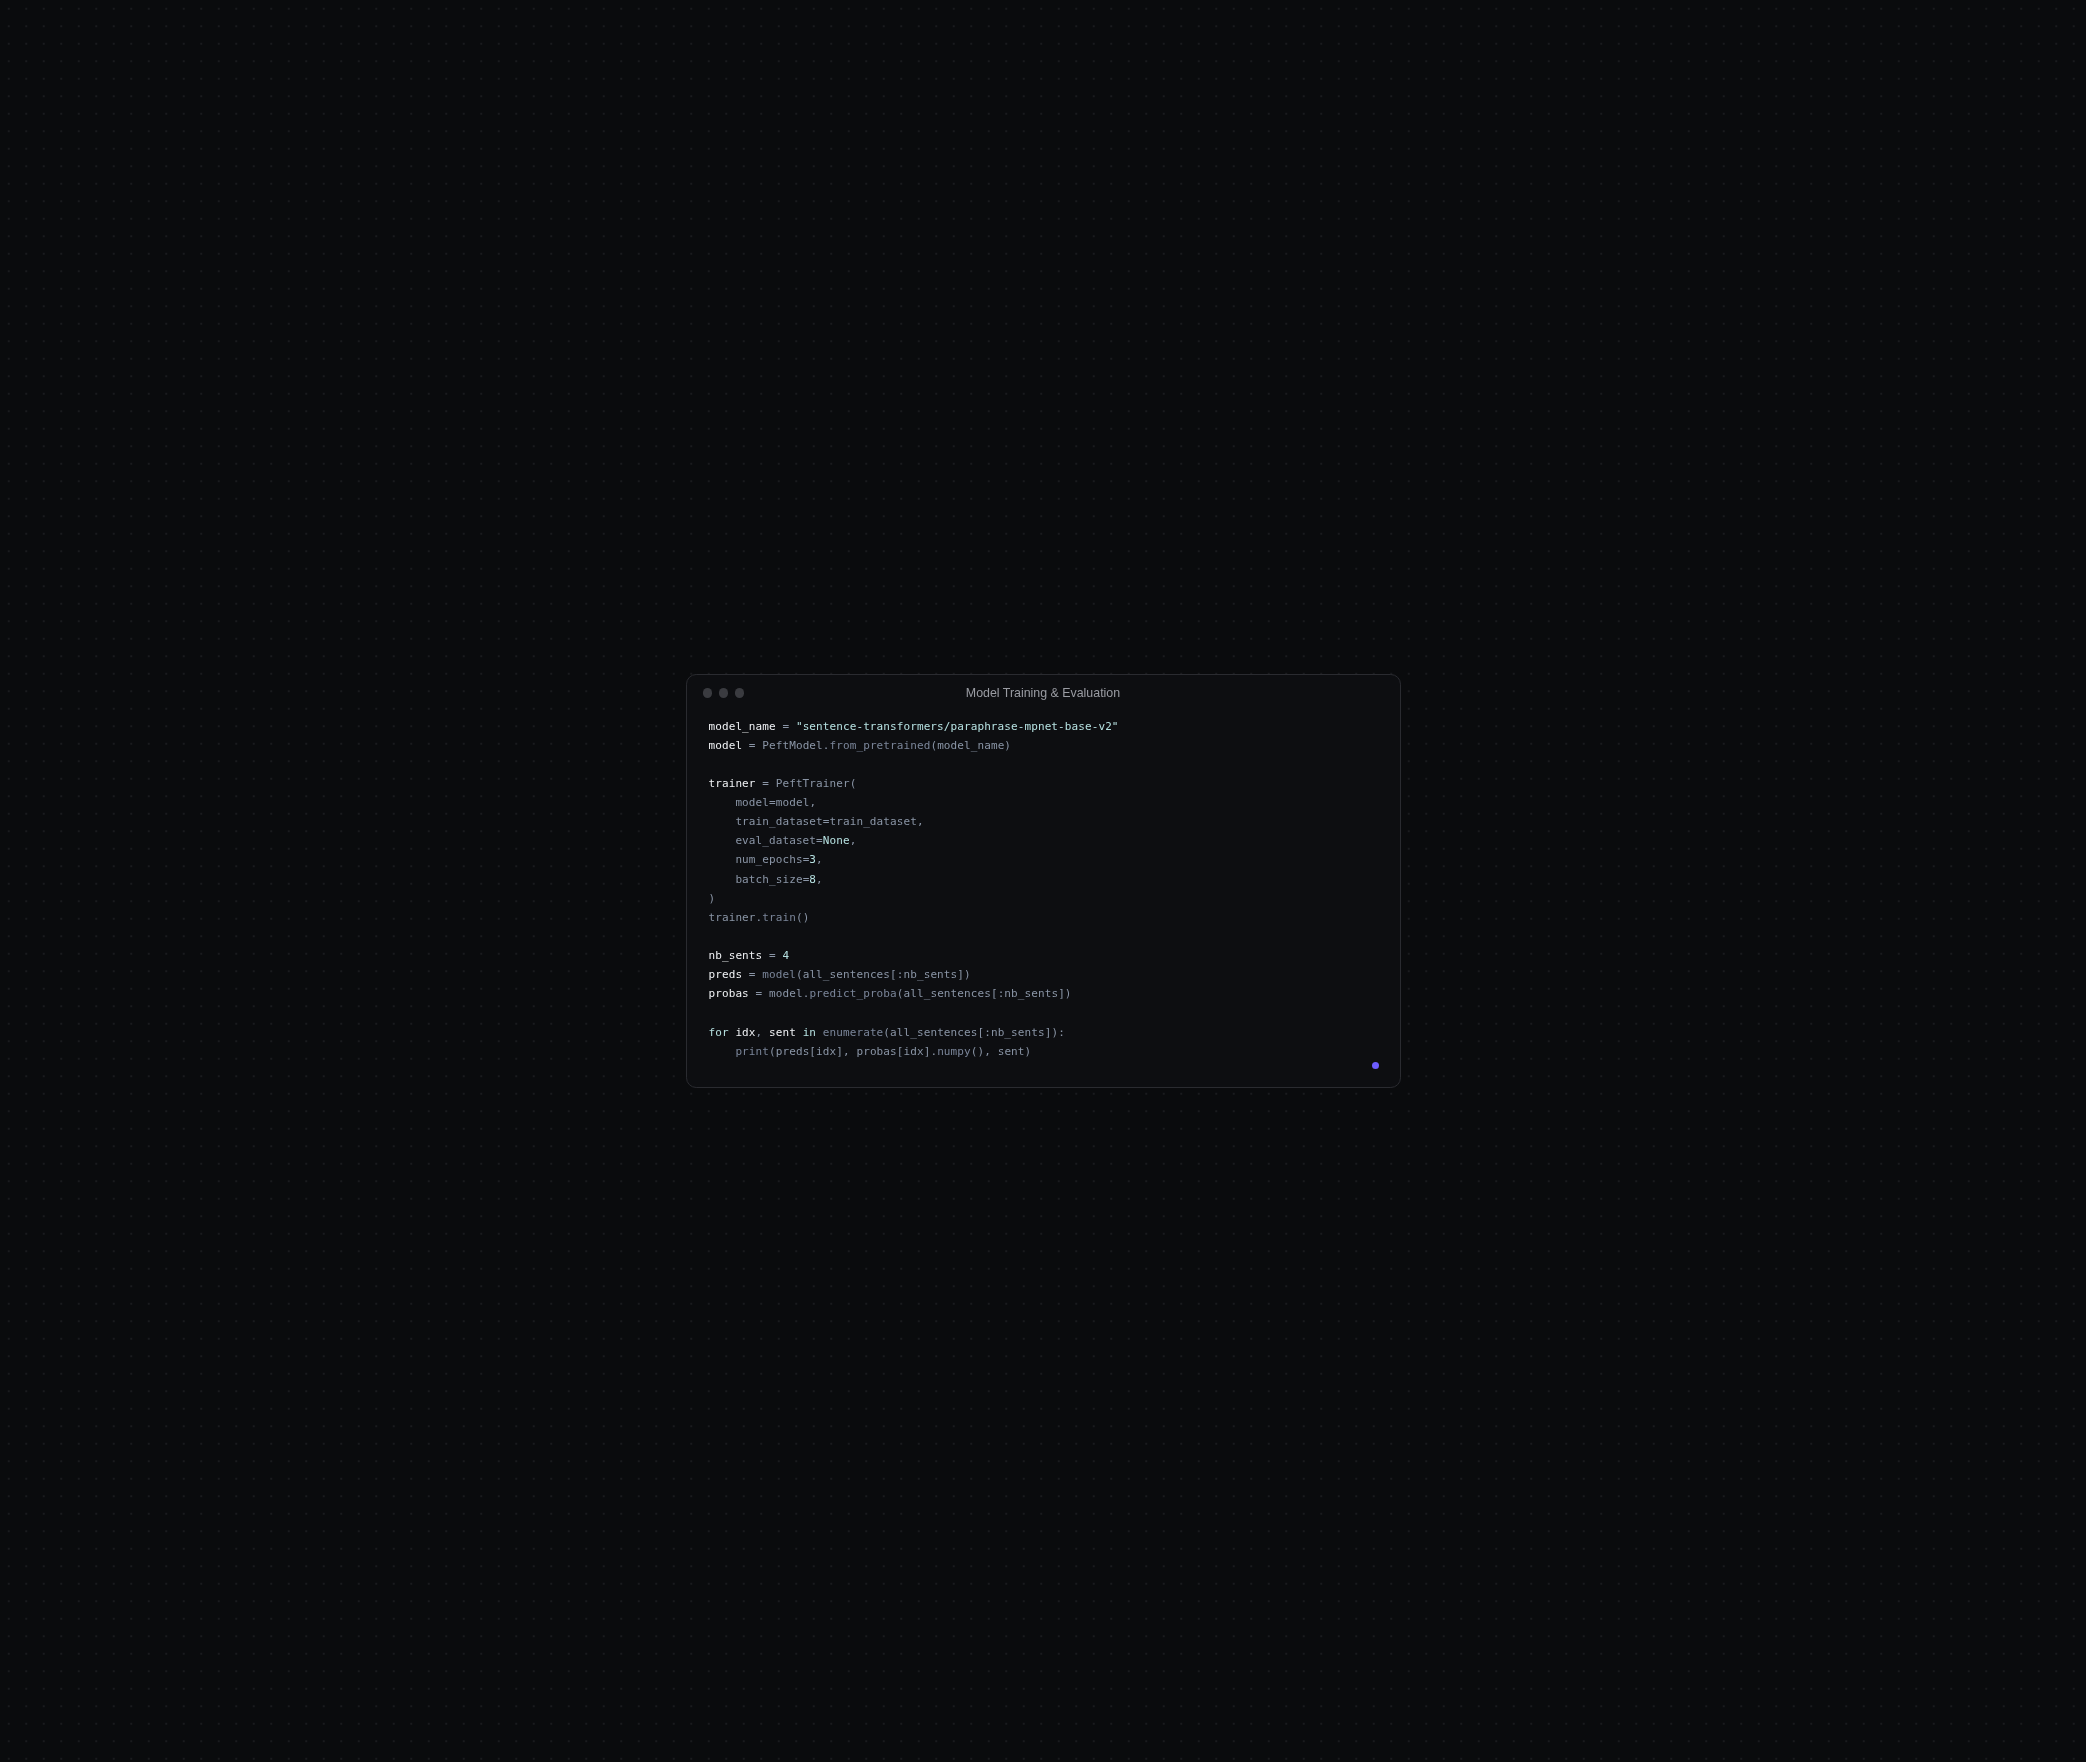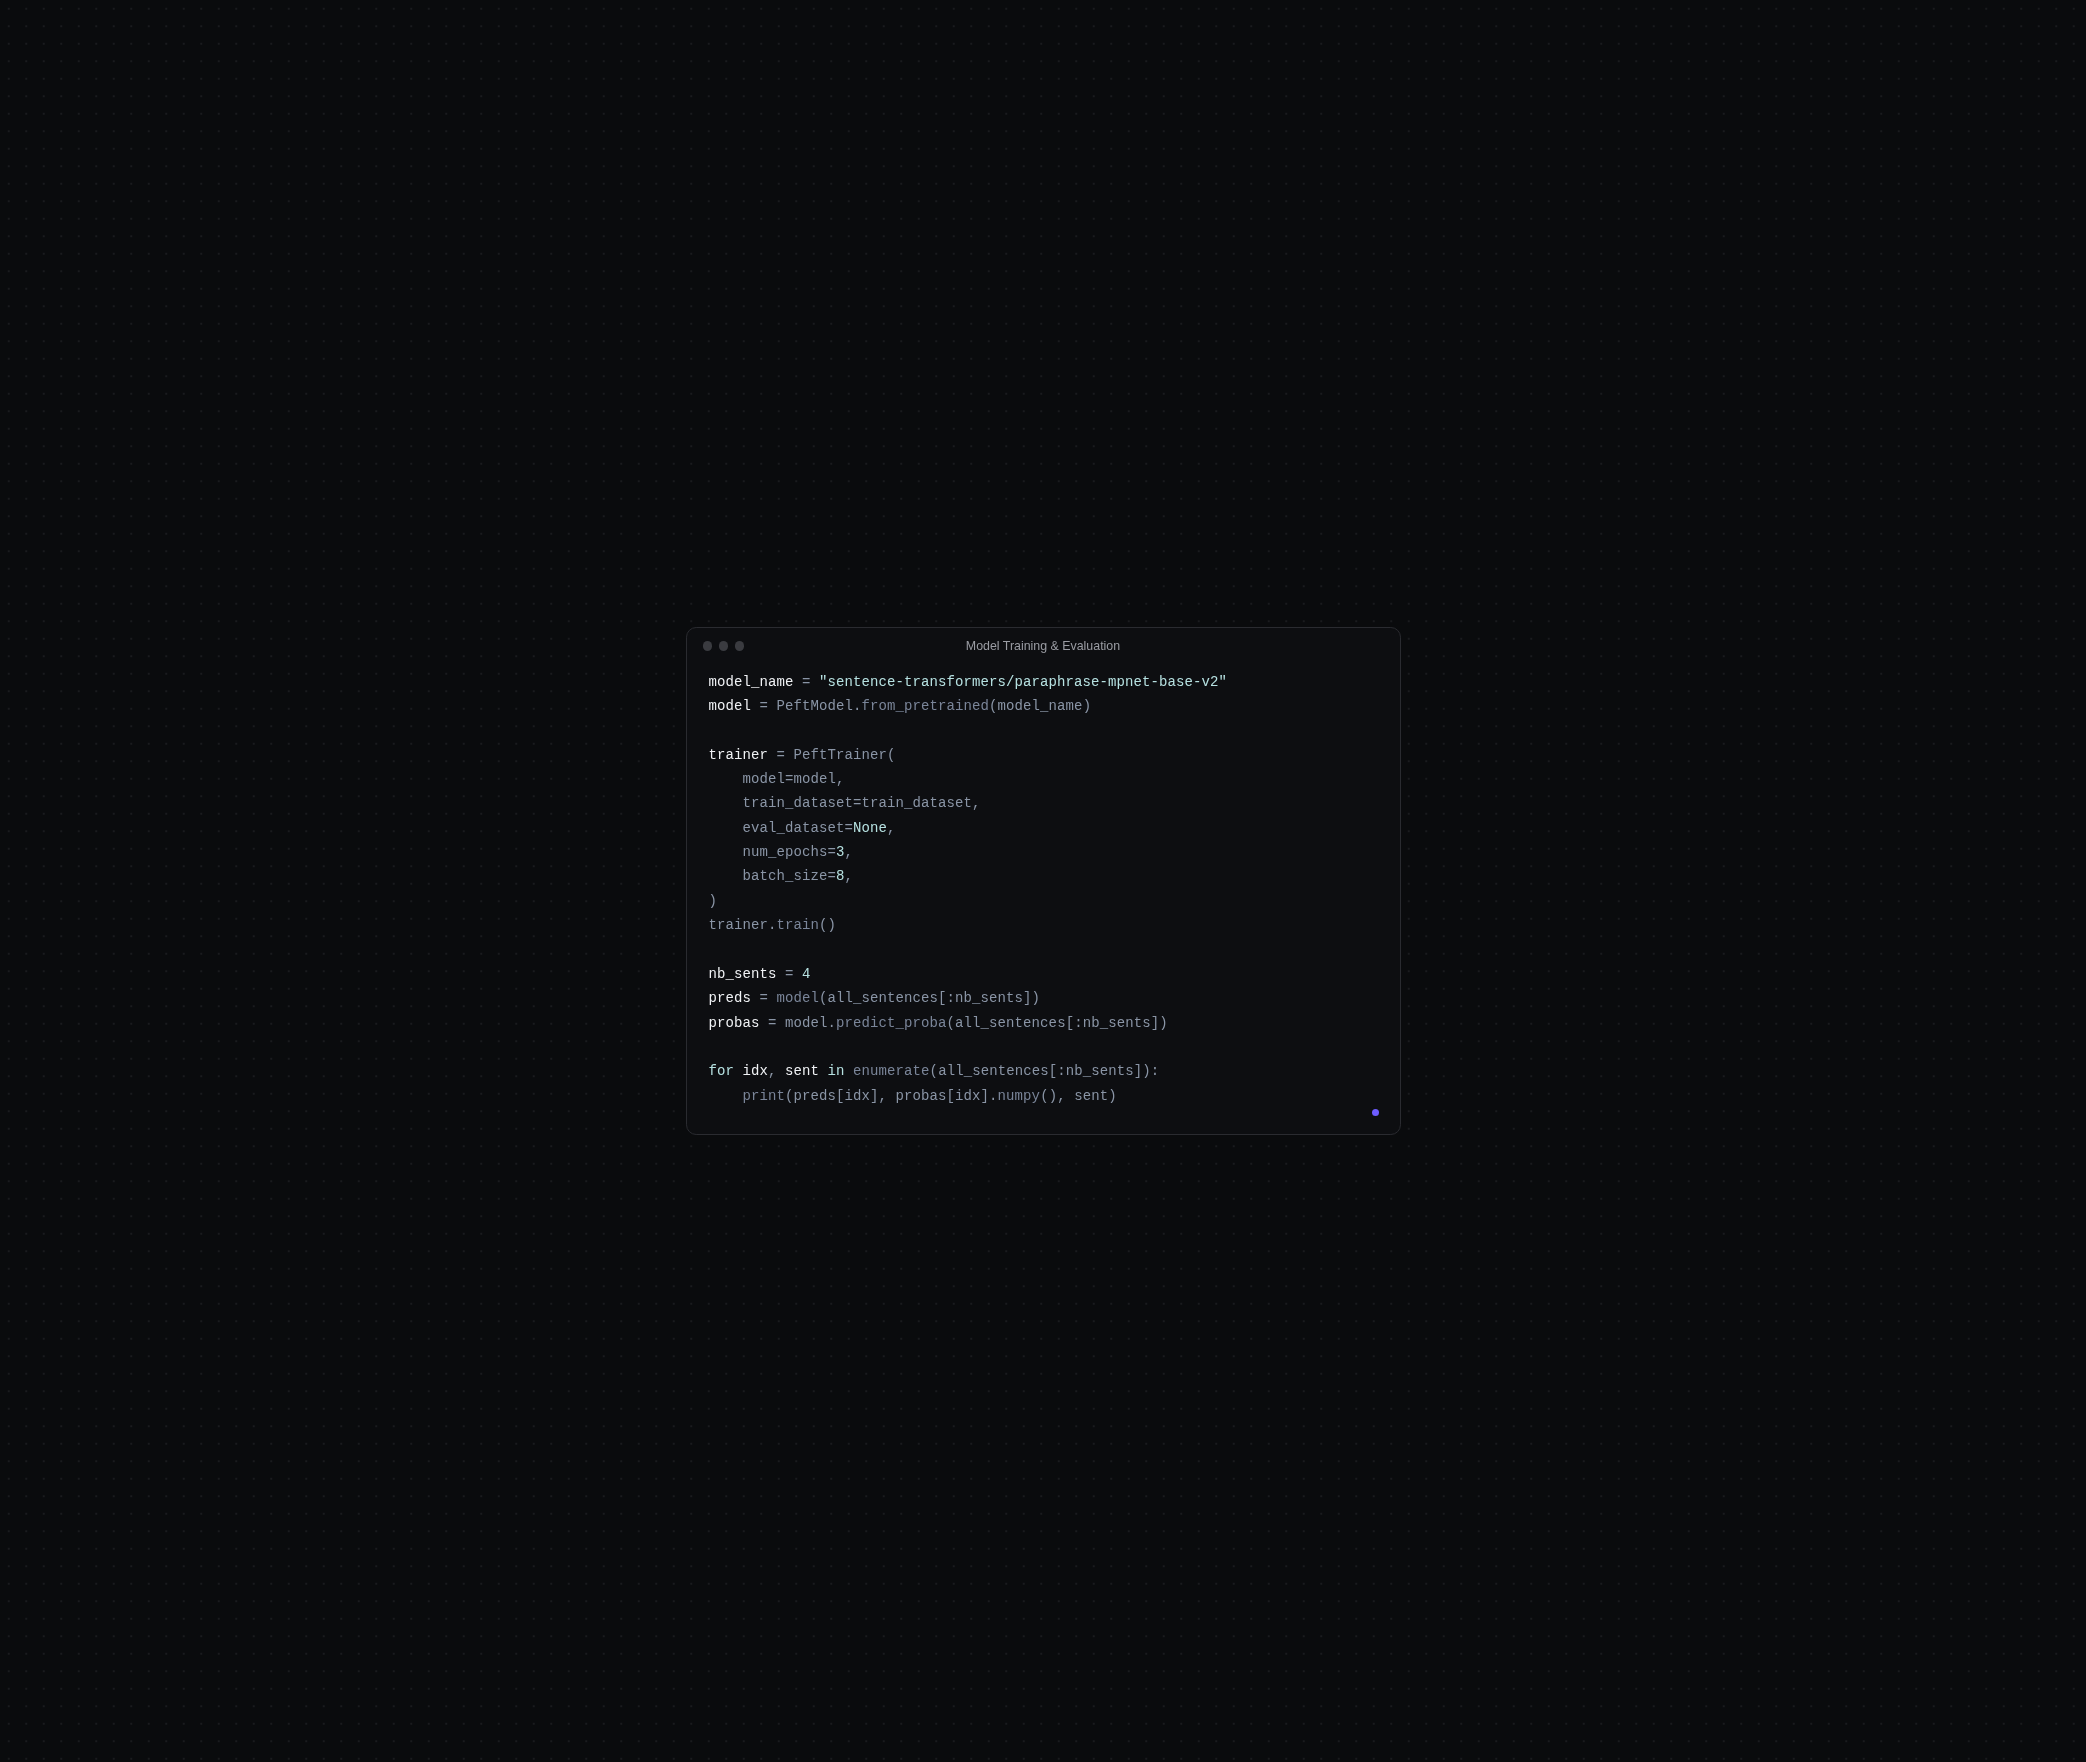--- a/index.html
+++ b/index.html
@@ -40,27 +40,26 @@
   left: 0; right: 0;
   text-align: center;
   color: #9a9ca3;
   font-size: 12.4px;
   font-family: -apple-system, BlinkMacSystemFont, "Segoe UI", sans-serif;
   font-weight: 400;
   pointer-events: none;
 }
 .code {
   padding: 10.2px 22px 26px;
-  font-size: 14px;
+  font-size: 11px;
   line-height: 1.74;
   white-space: pre;
   color: #8a95a6;
   letter-spacing: 0.1px;
   position: relative;
-  font-family: Liberation Mono, monospace;
 }
 .pulse {
   position: absolute;
   bottom: 17.5px;
   right: 20.4px;
   width: 7.3px; height: 7.3px;
   border-radius: 50%;
   background: #6d5cff;
 }
 

